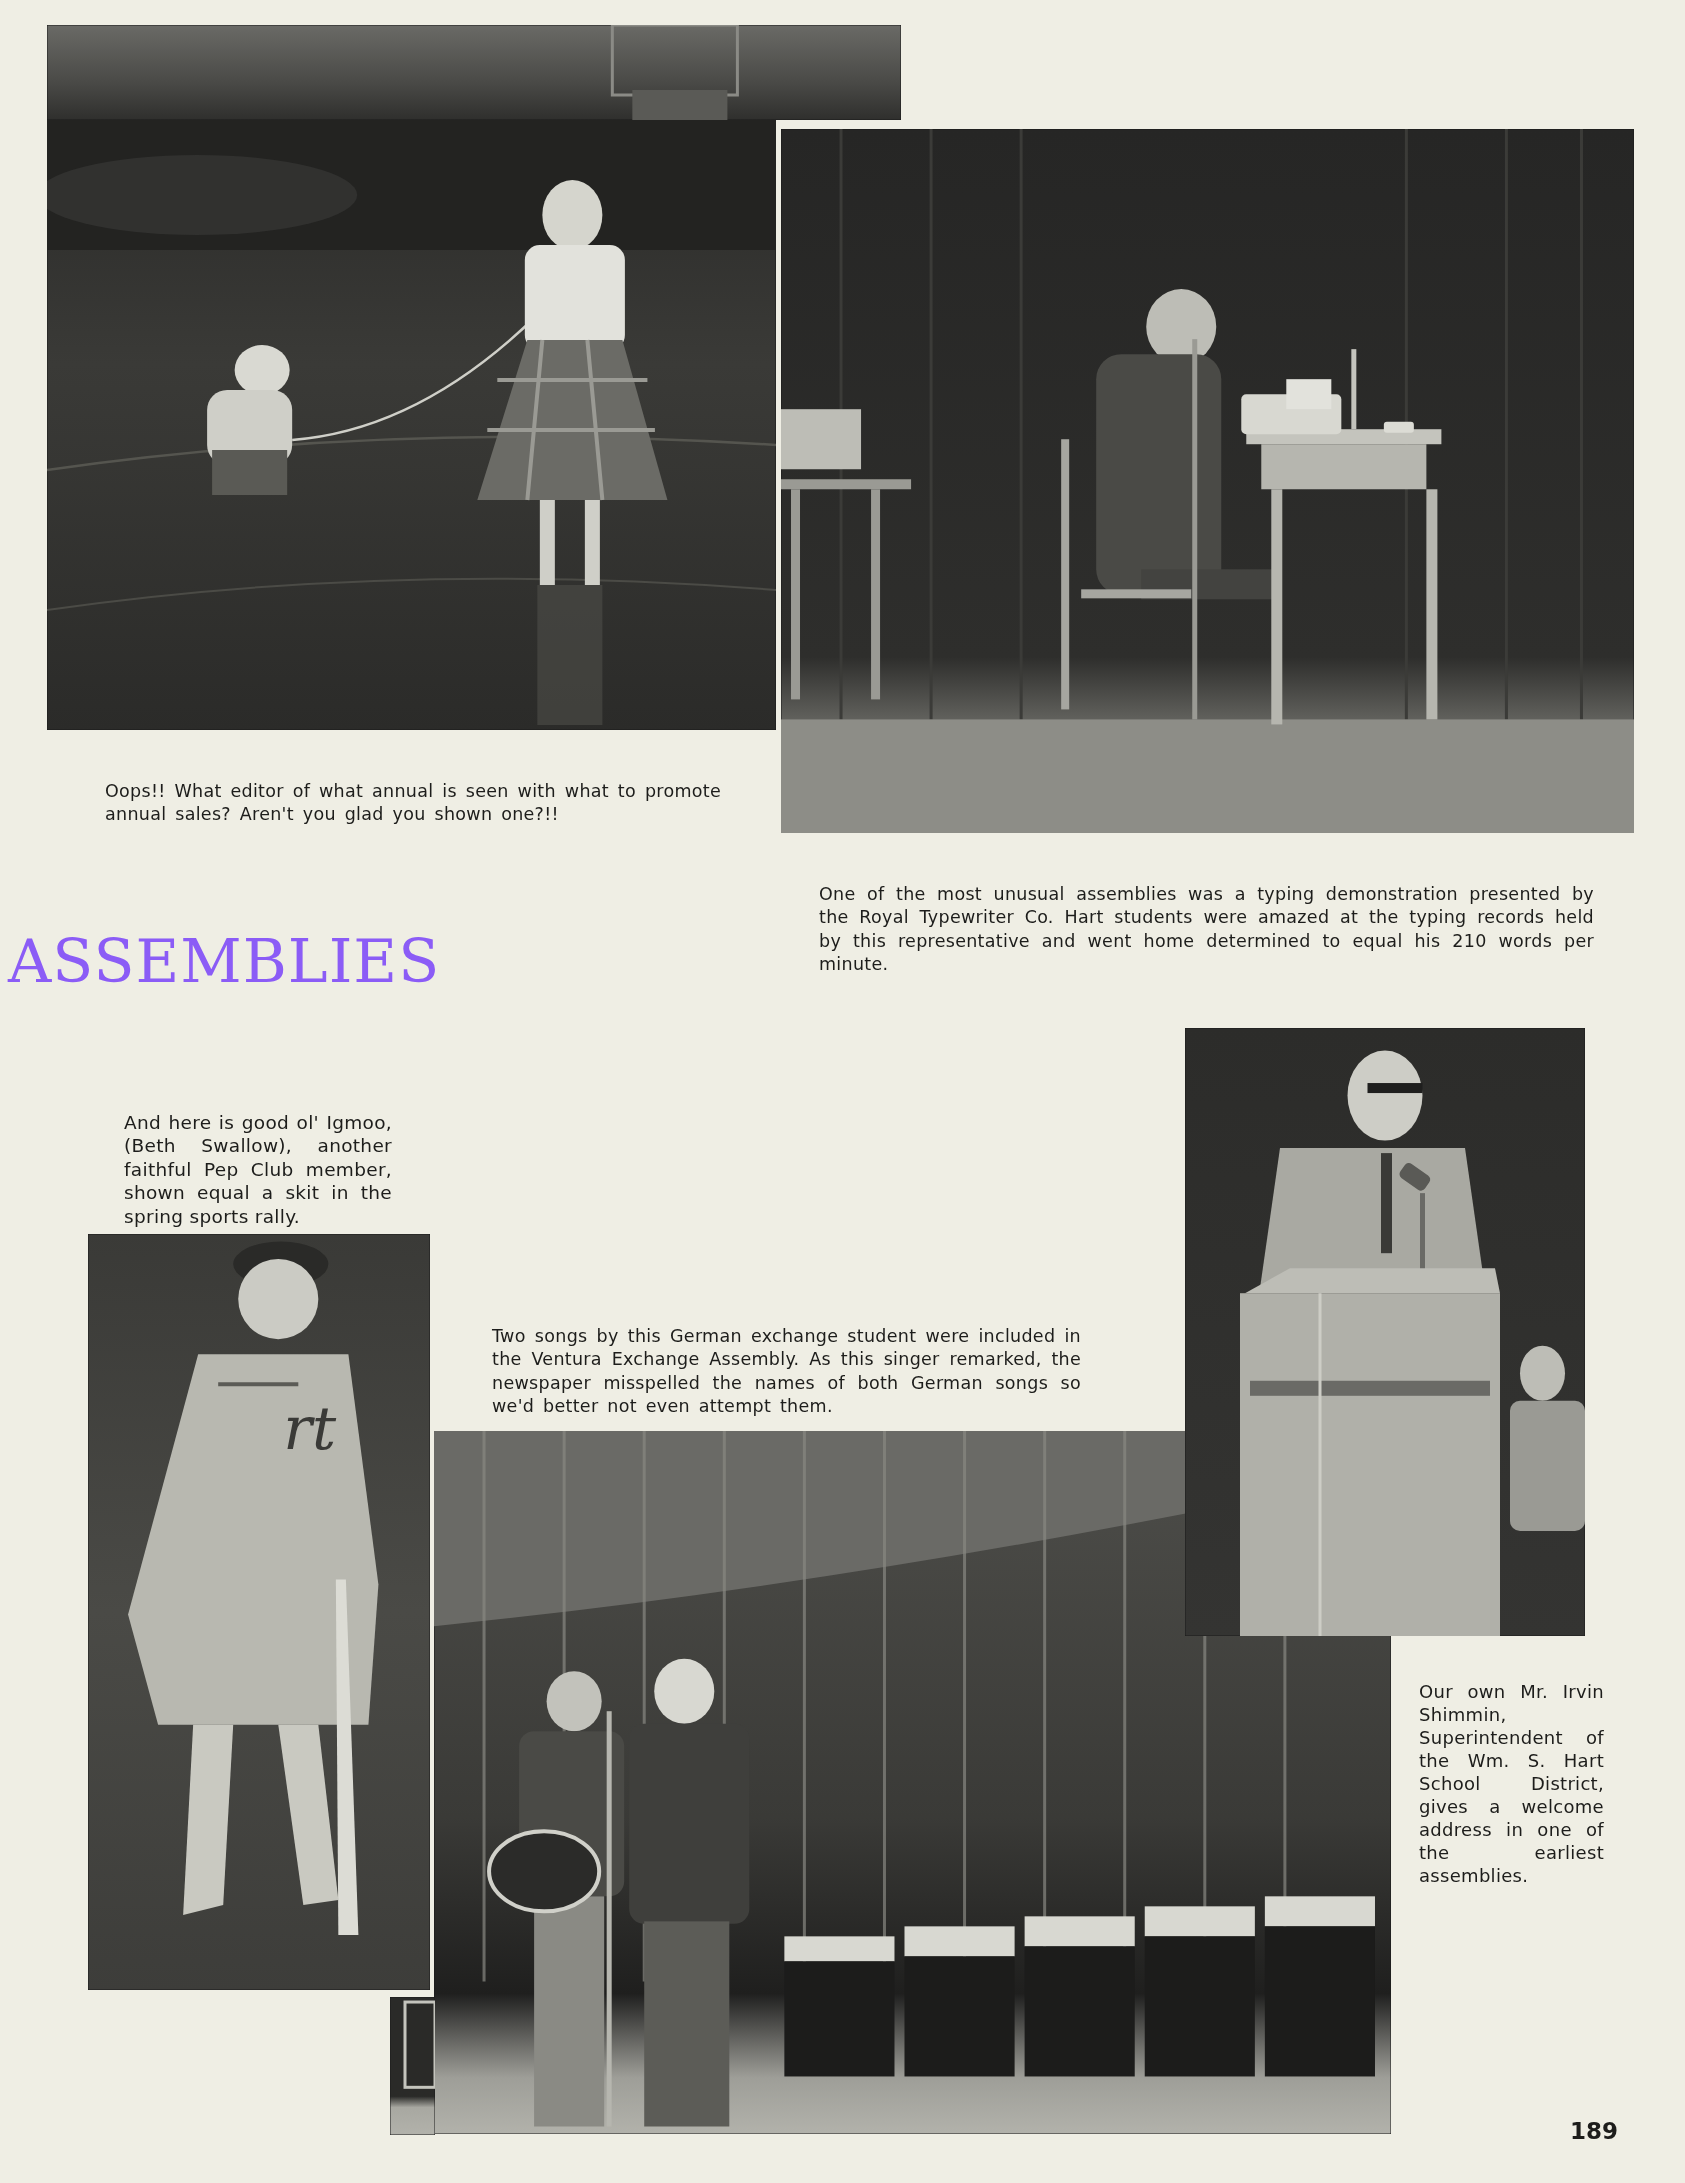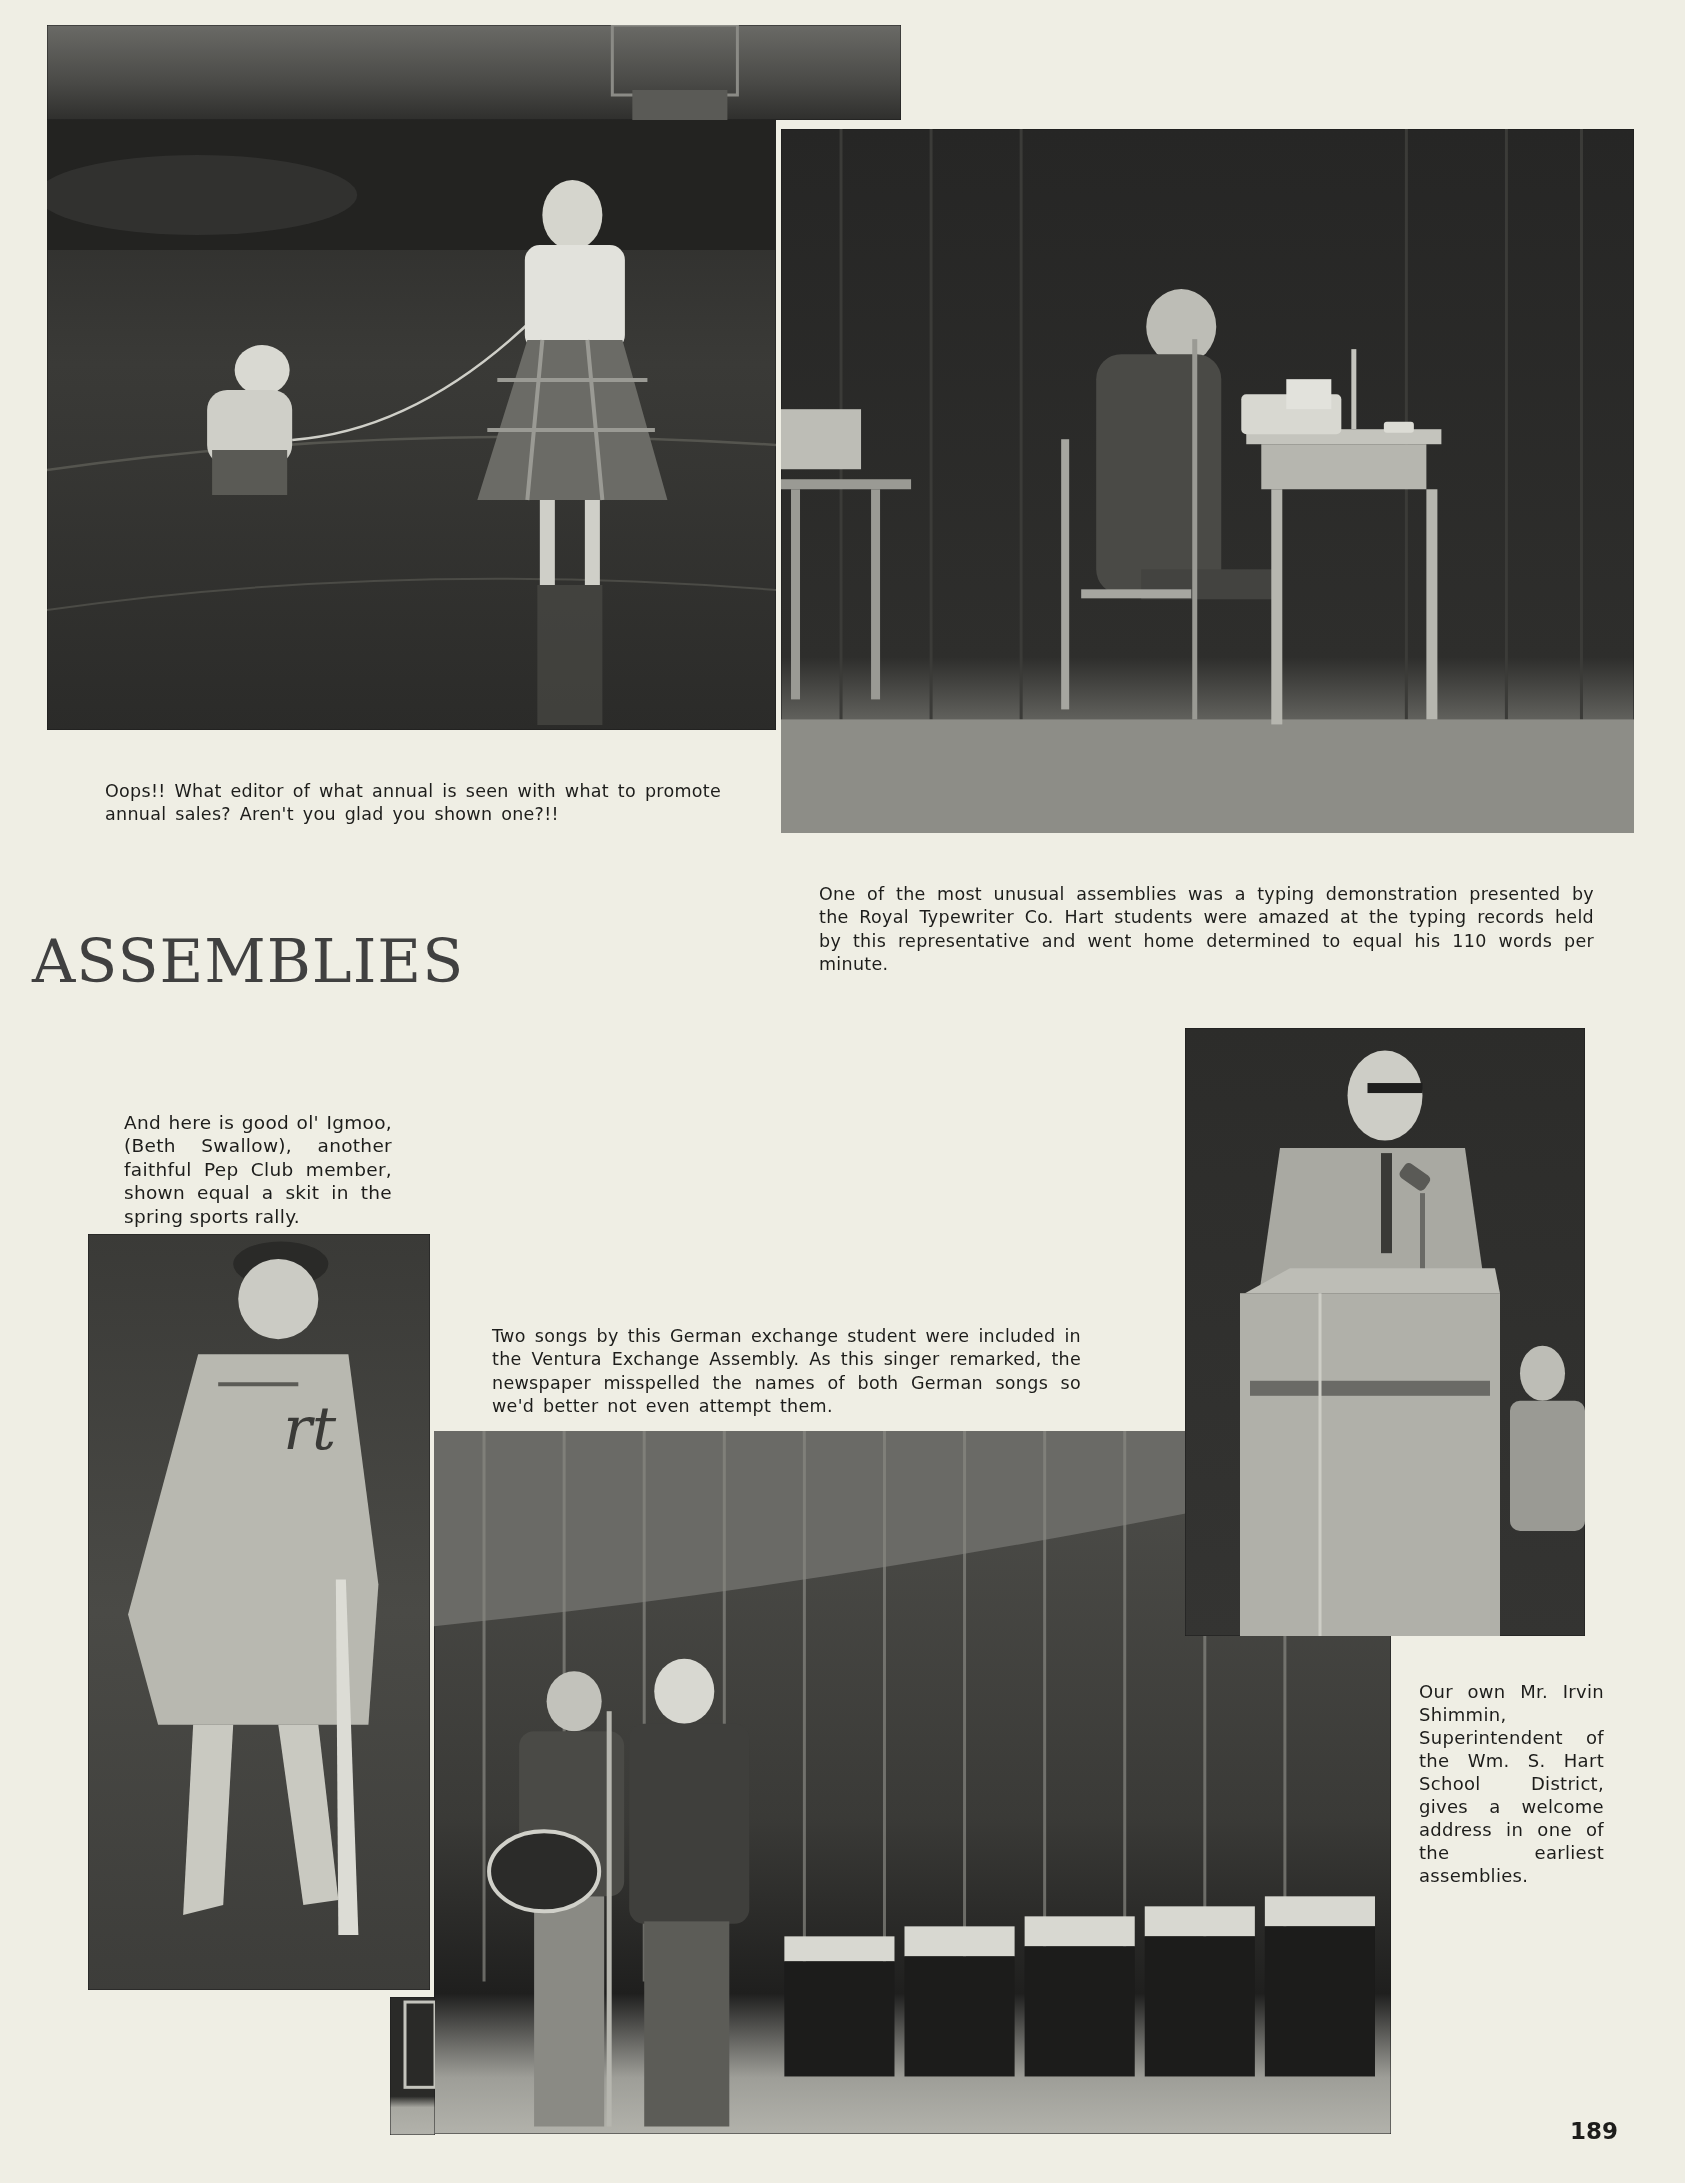--- a/index.html
+++ b/index.html
@@ -21,27 +21,27 @@
     position: absolute;
     font-size: 18px;
     line-height: 23px;
     text-align: justify;
     text-align-last: left;
     letter-spacing: 0.3px;
   }
   .caption.wide { font-size: 17.5px; line-height: 23.5px; word-spacing: 3px; }
   .title {
     position: absolute;
-    left: 32px; top: 926px;
+    left: 8px; top: 926px;
     font-family: "DejaVu Serif", serif;
     font-size: 60px;
     font-weight: normal;
     letter-spacing: 1px;
     margin: 0;
-    color: #404040;
+    color: #8b5cf6;
   }
   .page-number {
     position: absolute;
     left: 1570px; top: 2118px;
     font-size: 23px;
     font-weight: bold;
   }
 </style>
 </head>
 <body>
@@ -114,21 +114,21 @@
     <rect x="1290" y="720" width="22" height="460" fill="#b6b6af"></rect>
 
     <rect x="920" y="530" width="200" height="80" rx="10" fill="#d8d8d1"></rect>
     <rect x="1010" y="500" width="90" height="60" fill="#e2e2dc"></rect>
 
     <rect x="1140" y="440" width="10" height="160" fill="#c4c4bd"></rect>
     <rect x="1205" y="585" width="60" height="22" rx="6" fill="#dcdcd5"></rect>
   </svg>
 </div>
 
-<p class="caption wide" style="left:819px; top:865px; width:775px;">One of the most unusual assemblies was a typing demonstration presented by the Royal Typewriter Co. Hart students were amazed at the typing records held by this representative and went home determined to equal his 110 words per minute.</p>
+<p class="caption wide" style="left:819px; top:865px; width:775px;">One of the most unusual assemblies was a typing demonstration presented by the Royal Typewriter Co. Hart students were amazed at the typing records held by this representative and went home determined to equal his 210 words per minute.</p>
 
 <h1 class="title">ASSEMBLIES</h1>
 
 <p class="caption" style="left:124px; top:1092px; width:268px; font-size:18.5px; line-height:23.5px;">And here is good ol' Igmoo, (Beth Swallow), another faithful Pep Club member, shown equal a skit in the spring sports rally.</p>
 
 <div class="photo" style="left:88px; top:1234px; width:342px; height:756px; background:linear-gradient(180deg,#3a3a37 0%,#4a4a46 50%,#3d3d3a 100%);">
   <svg viewBox="0 0 683 1510" preserveAspectRatio="none">
 
     <ellipse cx="385" cy="60" rx="95" ry="45" fill="#2a2a28"></ellipse>
 

